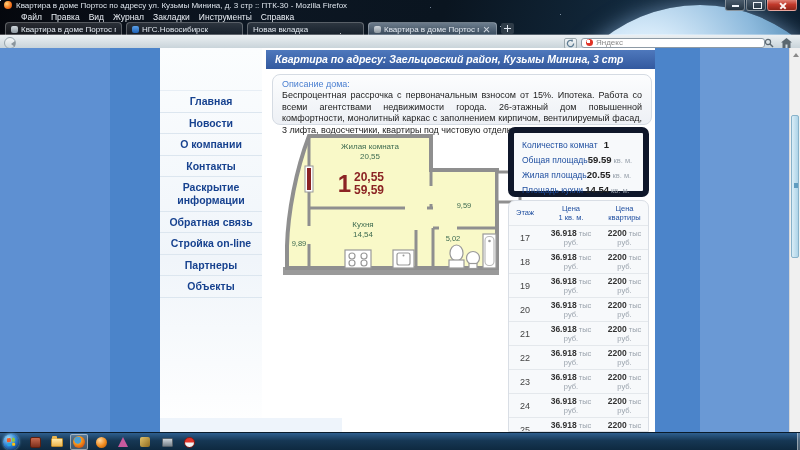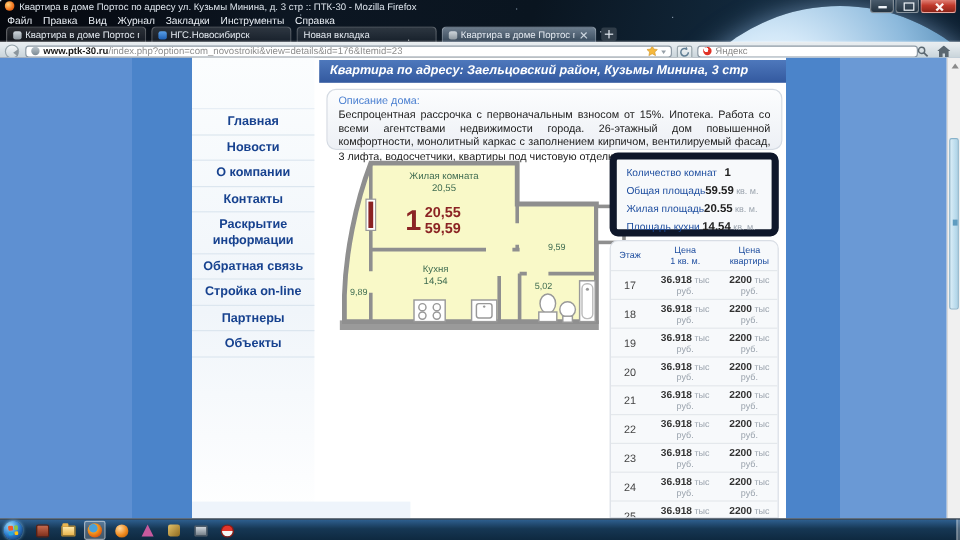--- a/index.html
+++ b/index.html
@@ -27,21 +27,21 @@
   .winbtns { position:absolute; right:3px; top:0; display:flex; gap:1px; }
   .wb { width:20px; height:11px; border:1px solid rgba(255,255,255,.35); border-top:none; border-radius:0 0 3px 3px;
         background:linear-gradient(#4a5b6b,#243442); position:relative; }
   .wb-close { width:30px; background:linear-gradient(#e08074,#c0392b 45%,#8e2418); }
   .wb-min::after { content:""; position:absolute; left:6px; bottom:3px; width:7px; height:2px; background:#eef3f8; }
   .wb-max::after { content:""; position:absolute; left:6px; top:2px; width:7px; height:5px; border:1.5px solid #eef3f8; }
   .wb-close::before,.wb-close::after { content:""; position:absolute; left:11px; top:4.5px; width:8px; height:1.6px;
         background:#fdf3f1; }
   .wb-close::before { transform:rotate(45deg); } .wb-close::after { transform:rotate(-45deg); }
 
-  .menubar { position:absolute; top:11px; left:1px; height:11px; display:flex; gap:9px; padding-left:5px;
+  .menubar { position:absolute; top:11px; left:16px; height:11px; display:flex; gap:9px; padding-left:5px;
              align-items:center; }
   .menu-item { font-size:8.5px; color:#e9eef4; white-space:nowrap; }
 
   .tabbar { position:absolute; top:22px; left:0; right:0; height:13px; border-bottom:1px solid rgba(255,255,255,.3); }
   .tab { position:absolute; top:0; height:13px; border:1px solid rgba(255,255,255,.28); border-bottom:none;
          border-radius:4px 4px 0 0; background:linear-gradient(rgba(255,255,255,.14),rgba(255,255,255,.05));
          display:flex; align-items:center; gap:3px; padding:0 5px; overflow:hidden; }
   .tab.active { background:linear-gradient(rgba(205,225,245,.50),rgba(160,190,220,.30)); }
   .tab-title { font-size:8px; color:#e4eaf1; white-space:nowrap; overflow:hidden; }
   .fav { flex:0 0 auto; width:7px; height:7px; border-radius:2px; }
@@ -229,30 +229,20 @@
       <div class="tab active" style="left:368px; width:129px;">
         <span class="fav fav-gray"></span>
         <span class="tab-title">Квартира в доме Портос по адресу</span>
         <span class="tclose"></span>
       </div>
       <div class="newtab"></div>
     </div>
 
     <div class="navbar">
       <div class="backbtn"></div>
-      <div class="urlbar">
-        <span class="site-icon"></span>
-        <span class="url-text"><span class="url-host">www.ptk-30.ru</span><span class="url-path">/index.php?option=com_novostroiki&amp;view=details&amp;id=176&amp;Itemid=23</span></span>
-        <span class="star-icon">
-          <svg width="9" height="9" viewBox="0 0 10 10">
-              <path d="M5 0l1.5 3.2 3.5.4-2.6 2.3.7 3.4L5 7.6 1.9 9.3l.7-3.4L0 3.6l3.5-.4z" fill="#f5b83d" stroke="#c8902a" stroke-width=".5"></path>
-            </svg>
-        </span>
-        <span class="drop-tri"></span>
-      </div>
       <div class="reloadbtn">
         <svg width="9" height="9" viewBox="0 0 10 10">
             <path d="M8.5 5a3.5 3.5 0 1 1-1.2-2.6" fill="none" stroke="#5f7d93" stroke-width="1.4"></path>
             <path d="M7 0l.6 2.8L4.8 2z" fill="#5f7d93"></path>
           </svg>
       </div>
       <div class="searchbar">
         <span class="ya-icon"></span>
         <span class="search-text">Яндекс</span>
       </div>

